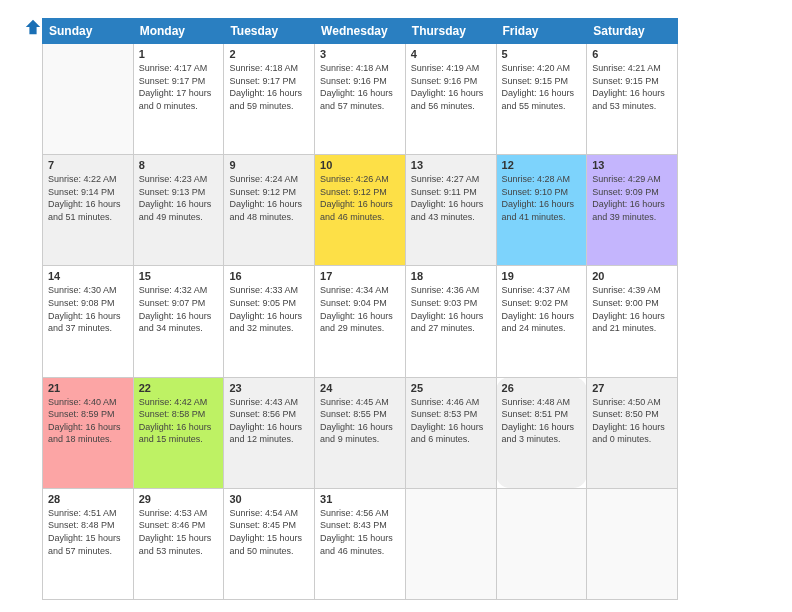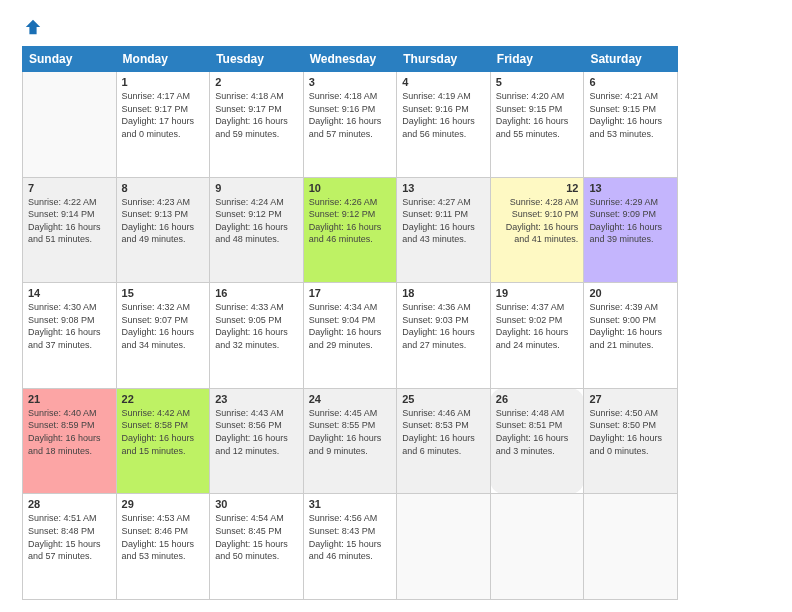--- a/index.html
+++ b/index.html
@@ -8,21 +8,21 @@
       background: #fff;
       width: 792px;
       height: 612px;
       overflow: hidden;
     }
     .page {
       width: 700px;
       height: 612px;
       padding: 18px 22px 12px 22px;
       display: flex;
-      flex-direction: column;
+      flex-direction: row;
     }
     .header {
       display: flex;
       justify-content: space-between;
       align-items: flex-start;
       margin-bottom: 10px;
     }
     .logo {
       display: flex;
       flex-direction: column;
@@ -165,29 +165,29 @@
             <div class="day-info">Sunrise: 4:22 AM<br>Sunset: 9:14 PM<br>Daylight: 16 hours<br>and 51 minutes.</div>
           </td>
           <td style="background-color: rgb(240, 240, 240);">
             <span class="day-number">8</span>
             <div class="day-info">Sunrise: 4:23 AM<br>Sunset: 9:13 PM<br>Daylight: 16 hours<br>and 49 minutes.</div>
           </td>
           <td style="background-color: rgb(240, 240, 240);">
             <span class="day-number">9</span>
             <div class="day-info">Sunrise: 4:24 AM<br>Sunset: 9:12 PM<br>Daylight: 16 hours<br>and 48 minutes.</div>
           </td>
-          <td style="background-color: #bef264;">
+          <td style="background-color: #fde047;">
             <span class="day-number">10</span>
             <div class="day-info">Sunrise: 4:26 AM<br>Sunset: 9:12 PM<br>Daylight: 16 hours<br>and 46 minutes.</div>
           </td>
           <td style="background-color: rgb(240, 240, 240);">
             <span class="day-number">13</span>
             <div class="day-info">Sunrise: 4:27 AM<br>Sunset: 9:11 PM<br>Daylight: 16 hours<br>and 43 minutes.</div>
           </td>
-          <td style="background-color: #fef9c3; text-align: right;">
+          <td style="background-color: #7dd3fc;">
             <span class="day-number">12</span>
             <div class="day-info">Sunrise: 4:28 AM<br>Sunset: 9:10 PM<br>Daylight: 16 hours<br>and 41 minutes.</div>
           </td>
           <td style="background-color: #c4b5fd;">
             <span class="day-number">13</span>
             <div class="day-info">Sunrise: 4:29 AM<br>Sunset: 9:09 PM<br>Daylight: 16 hours<br>and 39 minutes.</div>
           </td>
         </tr>
         <tr>
           <td>

